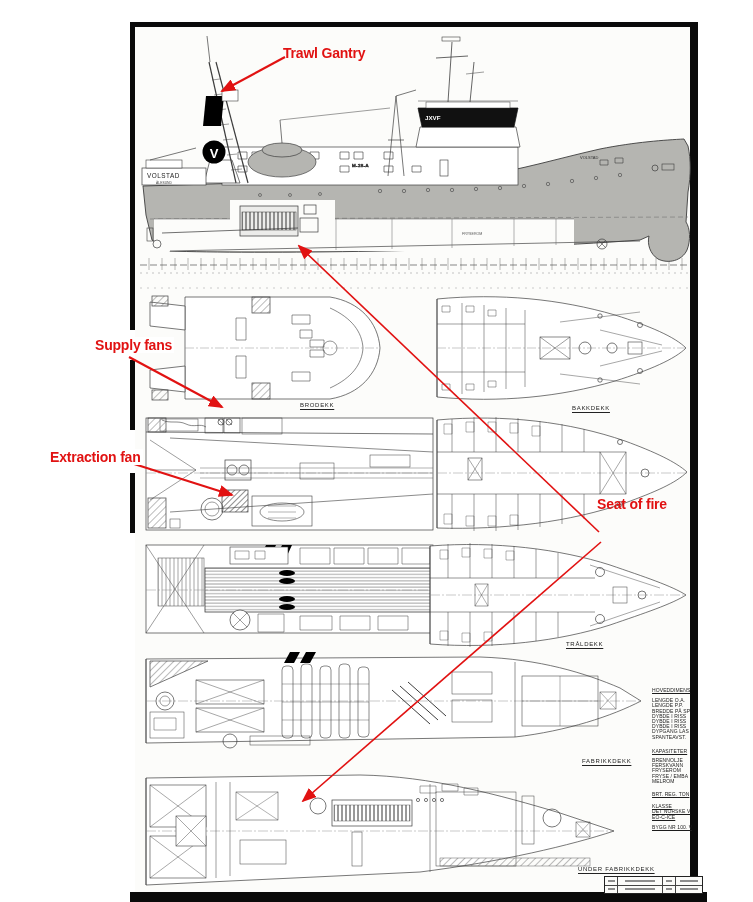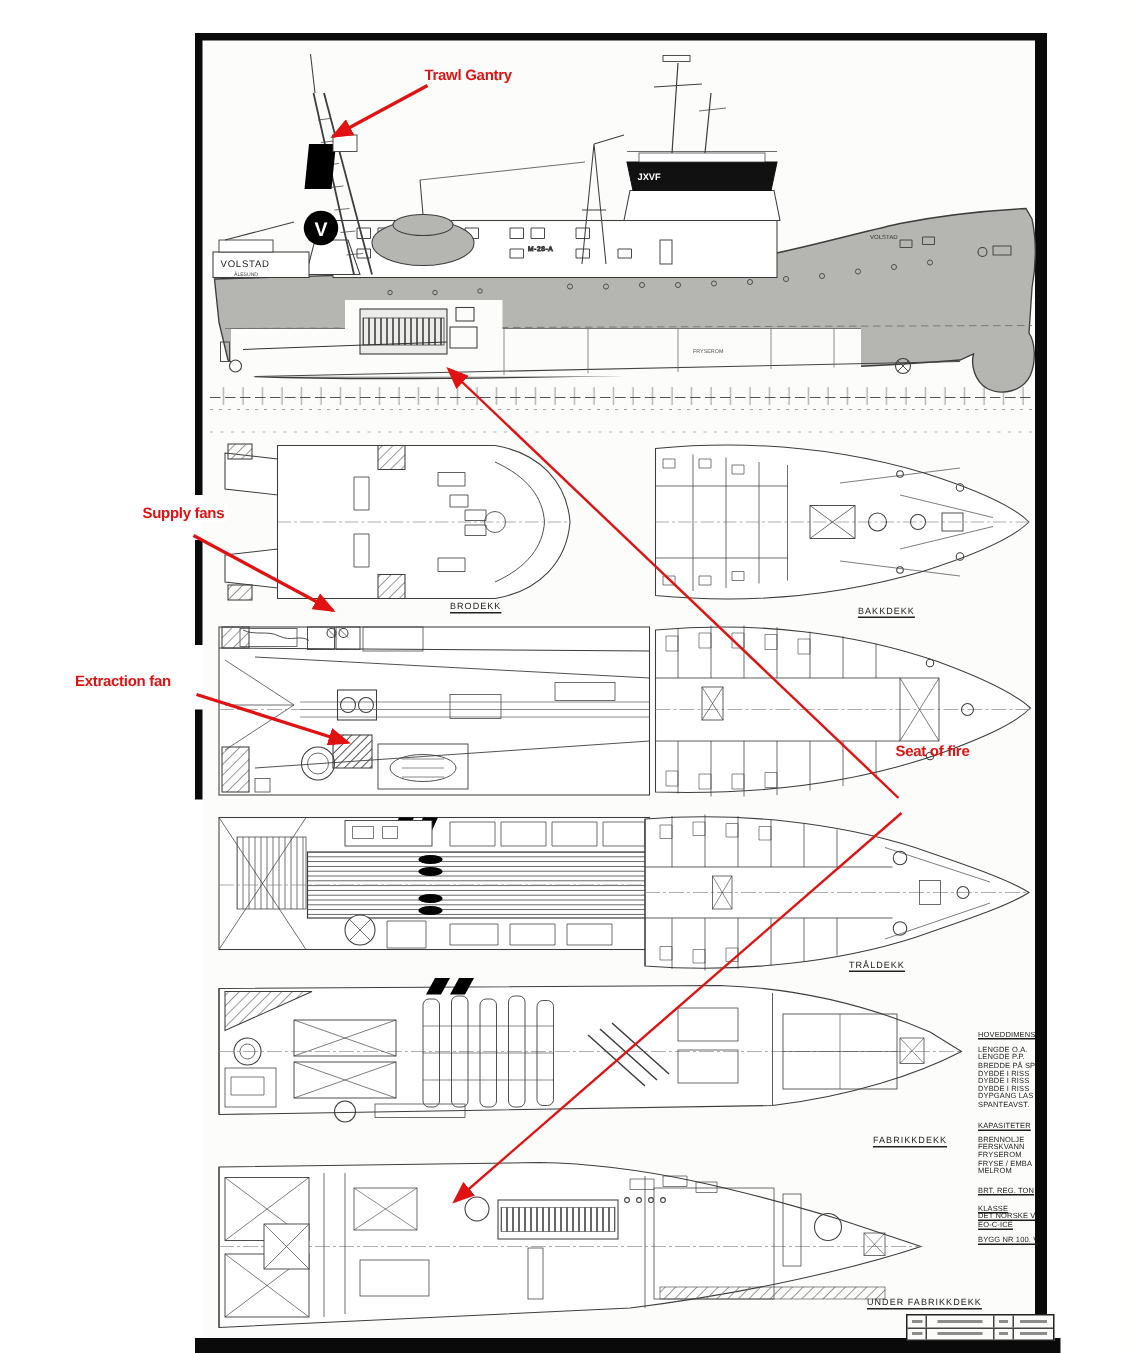--- a/index.html
+++ b/index.html
@@ -2,21 +2,21 @@
 <html><head>
 <meta charset="utf-8">
 <style>
   html,body{margin:0;padding:0;background:#fff;}
   #stage{position:relative;width:753px;height:902px;background:#fff;overflow:hidden;
          font-family:"Liberation Sans",sans-serif;}
   .paper{position:absolute;left:135px;top:27px;width:555px;height:865px;background:#fcfcfa;}
   .bbar{position:absolute;background:#0a0a0a;}
   .decklabel{position:absolute;font-size:6px;letter-spacing:.7px;color:#222;
              text-decoration:underline;text-underline-offset:1.5px;white-space:nowrap;z-index:6;}
-  .ann{position:absolute;color:#e11212;font-size:10px;font-weight:600;
+  .ann{position:absolute;color:#e11212;font-size:14px;font-weight:600;
        letter-spacing:-.2px;white-space:nowrap;z-index:8;}
   .ann.boxed{background:#fff;padding:0 2px;text-align:right;}
   svg{position:absolute;left:0;top:0;}
   #drawing{z-index:4;}
   #redlayer{z-index:7;pointer-events:none;}
   
   #dims{position:absolute;left:652px;top:688px;width:40px;height:165px;overflow:hidden;
         font-size:5px;line-height:5.2px;color:#1c1c1c;white-space:nowrap;z-index:6;
         letter-spacing:.1px;}
   #dims .hd{text-decoration:underline;}

